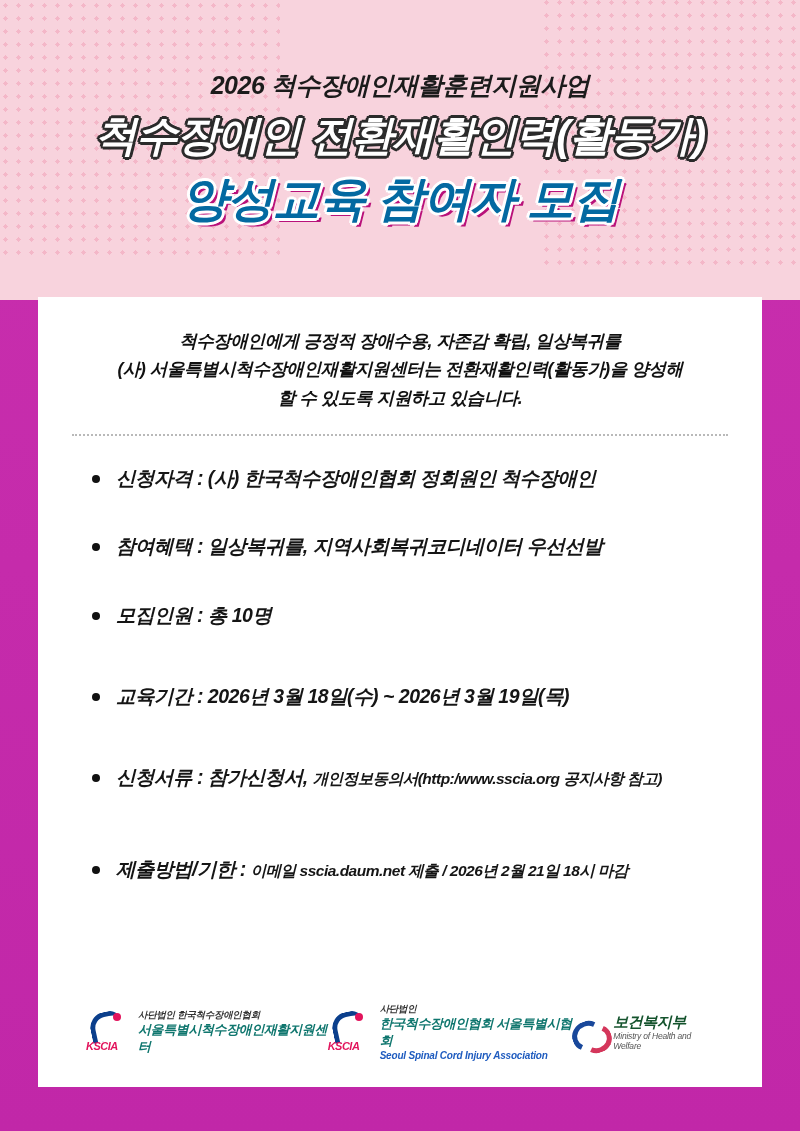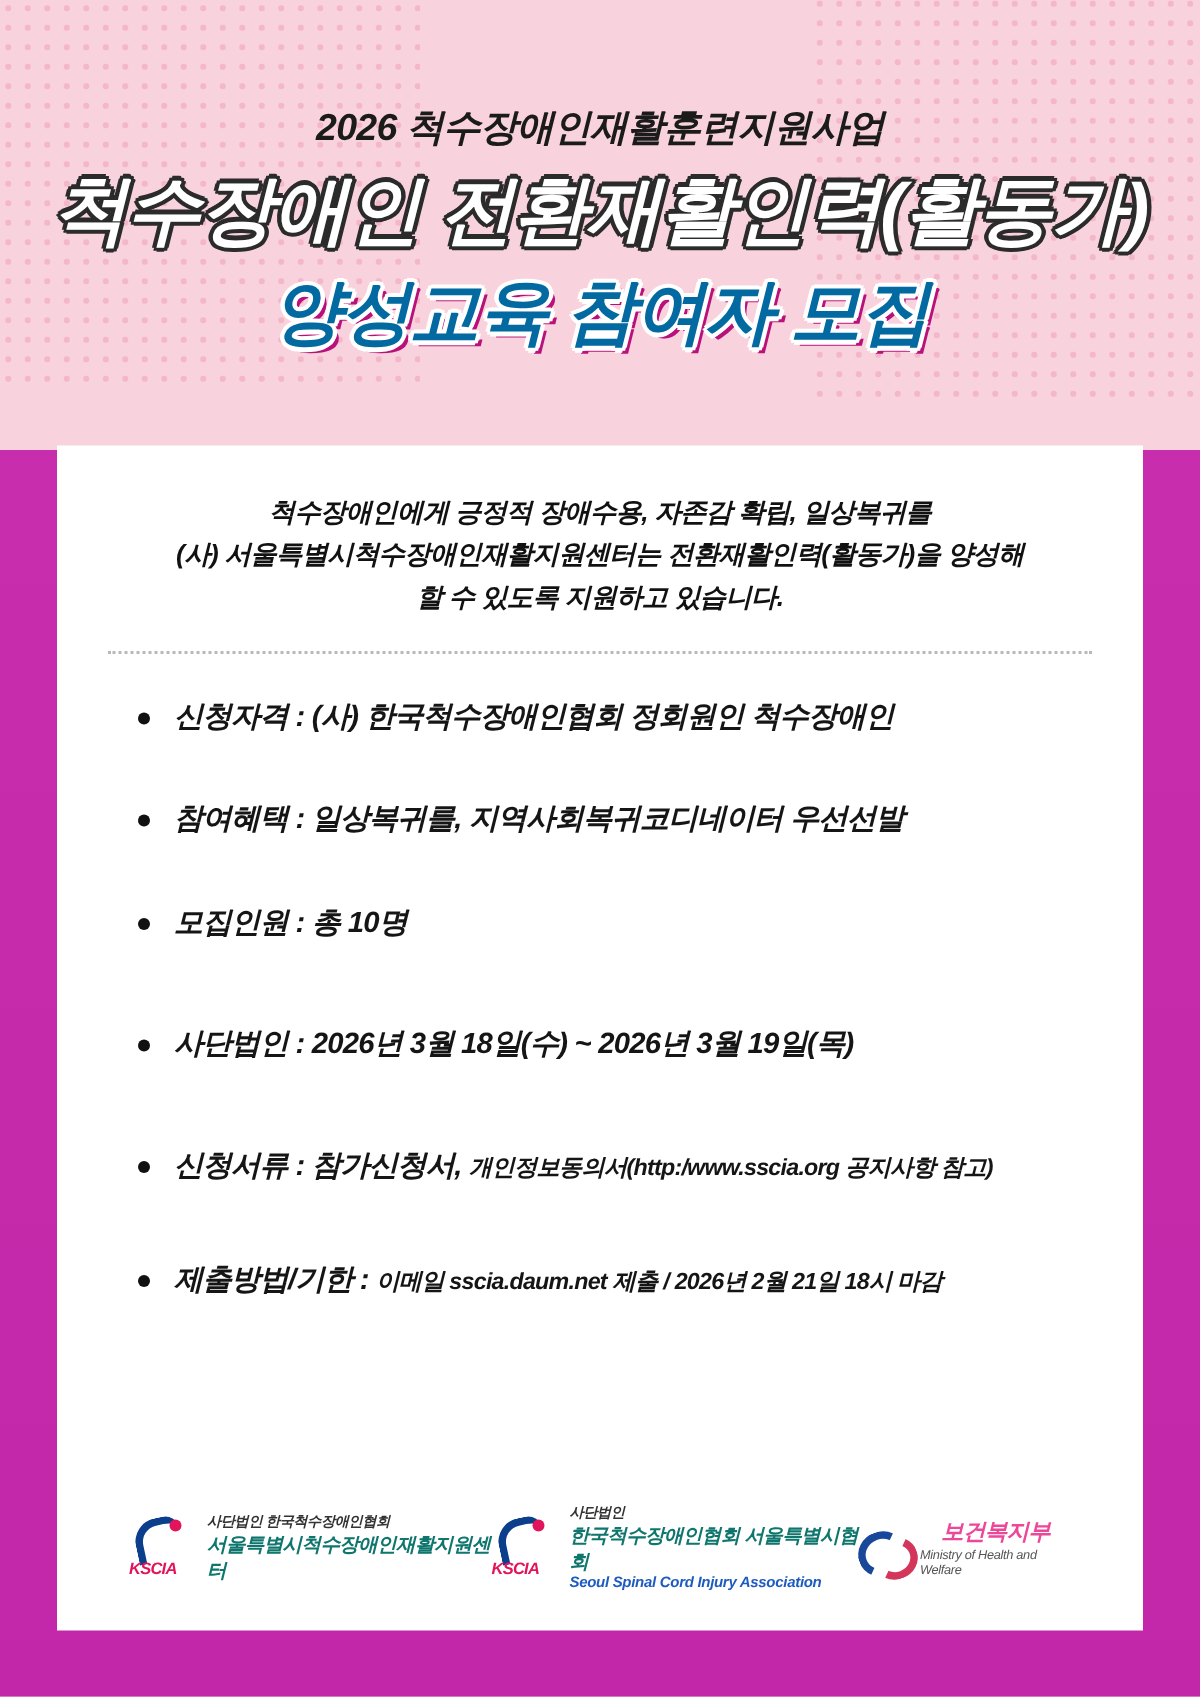--- a/index.html
+++ b/index.html
@@ -63,21 +63,21 @@
   }
   .kicker {
     font-size: 25px;
     font-weight: bold;
     color: #1b1b1b;
     letter-spacing: -0.5px;
     line-height: 1.1;
   }
   .title-main {
     margin-top: 12px;
-    font-size: 50px;
+    font-size: 42px;
     font-weight: bold;
     color: #ffffff;
     letter-spacing: -1px;
     line-height: 1.12;
     -webkit-text-stroke: 3px #2b2b2b;
     paint-order: stroke fill;
     text-shadow:
       3px 0 0 #2b2b2b, -3px 0 0 #2b2b2b, 0 3px 0 #2b2b2b, 0 -3px 0 #2b2b2b,
       2px 2px 0 #2b2b2b, -2px 2px 0 #2b2b2b, 2px -2px 0 #2b2b2b, -2px -2px 0 #2b2b2b;
   }
@@ -138,21 +138,21 @@
     content: "";
     position: absolute;
     left: 2px;
     top: 9px;
     width: 8px;
     height: 8px;
     background: #111;
     border-radius: 50%;
   }
   .bullets li.gap { margin-bottom: 56px; }
-  .bullets li.gap2 { margin-bottom: 50px; }
+  .bullets li.gap2 { margin-bottom: 66px; }
   .small {
     font-size: 15.5px;
     font-weight: bold;
   }
 
   
   .logos {
     position: absolute;
     left: 26px;
     right: 26px;
@@ -251,24 +251,23 @@
     left: 10px; top: 8px; width: 20px; height: 18px;
     border: 5px solid #d4365b;
     border-radius: 50%;
     border-left-color: transparent;
     border-top-color: transparent;
     transform: rotate(-20deg);
   }
   .mohw-title {
     font-size: 15px;
     font-weight: bold;
-    color: #ec4899;
+    color: #14532d;
     letter-spacing: -0.5px;
     line-height: 1.2;
-    text-align: center;
   }
   .mohw-sub {
     font-size: 8.5px;
     color: #555;
     letter-spacing: -0.2px;
   }
 </style>
 </head>
 <body>
 
@@ -296,21 +295,21 @@
       <li>
         <span>신청자격 : </span><span>(사) 한국척수장애인협회 정회원인 척수장애인</span>
       </li>
       <li>
         <span>참여혜택 : </span><span>일상복귀를, 지역사회복귀코디네이터 우선선발</span>
       </li>
       <li class="gap">
         <span>모집인원 : </span><span>총 10명</span>
       </li>
       <li class="gap">
-        <span>사단법인 : </span><span>2026년 3월 18일(수) ~ 2026년 3월 19일(목)</span>
+        <span>교육기간 : </span><span>2026년 3월 18일(수) ~ 2026년 3월 19일(목)</span>
       </li>
       <li class="gap2">
         <span>신청서류 : </span><span>참가신청서, </span><span class="small">개인정보동의서(http:/www.sscia.org 공지사항 참고)</span>
       </li>
       <li>
         <span>제출방법/기한 : </span><span class="small">이메일 sscia.daum.net 제출 / 2026년 2월 21일 18시 마감</span>
       </li>
     </ul>
 
     <div class="logos">

